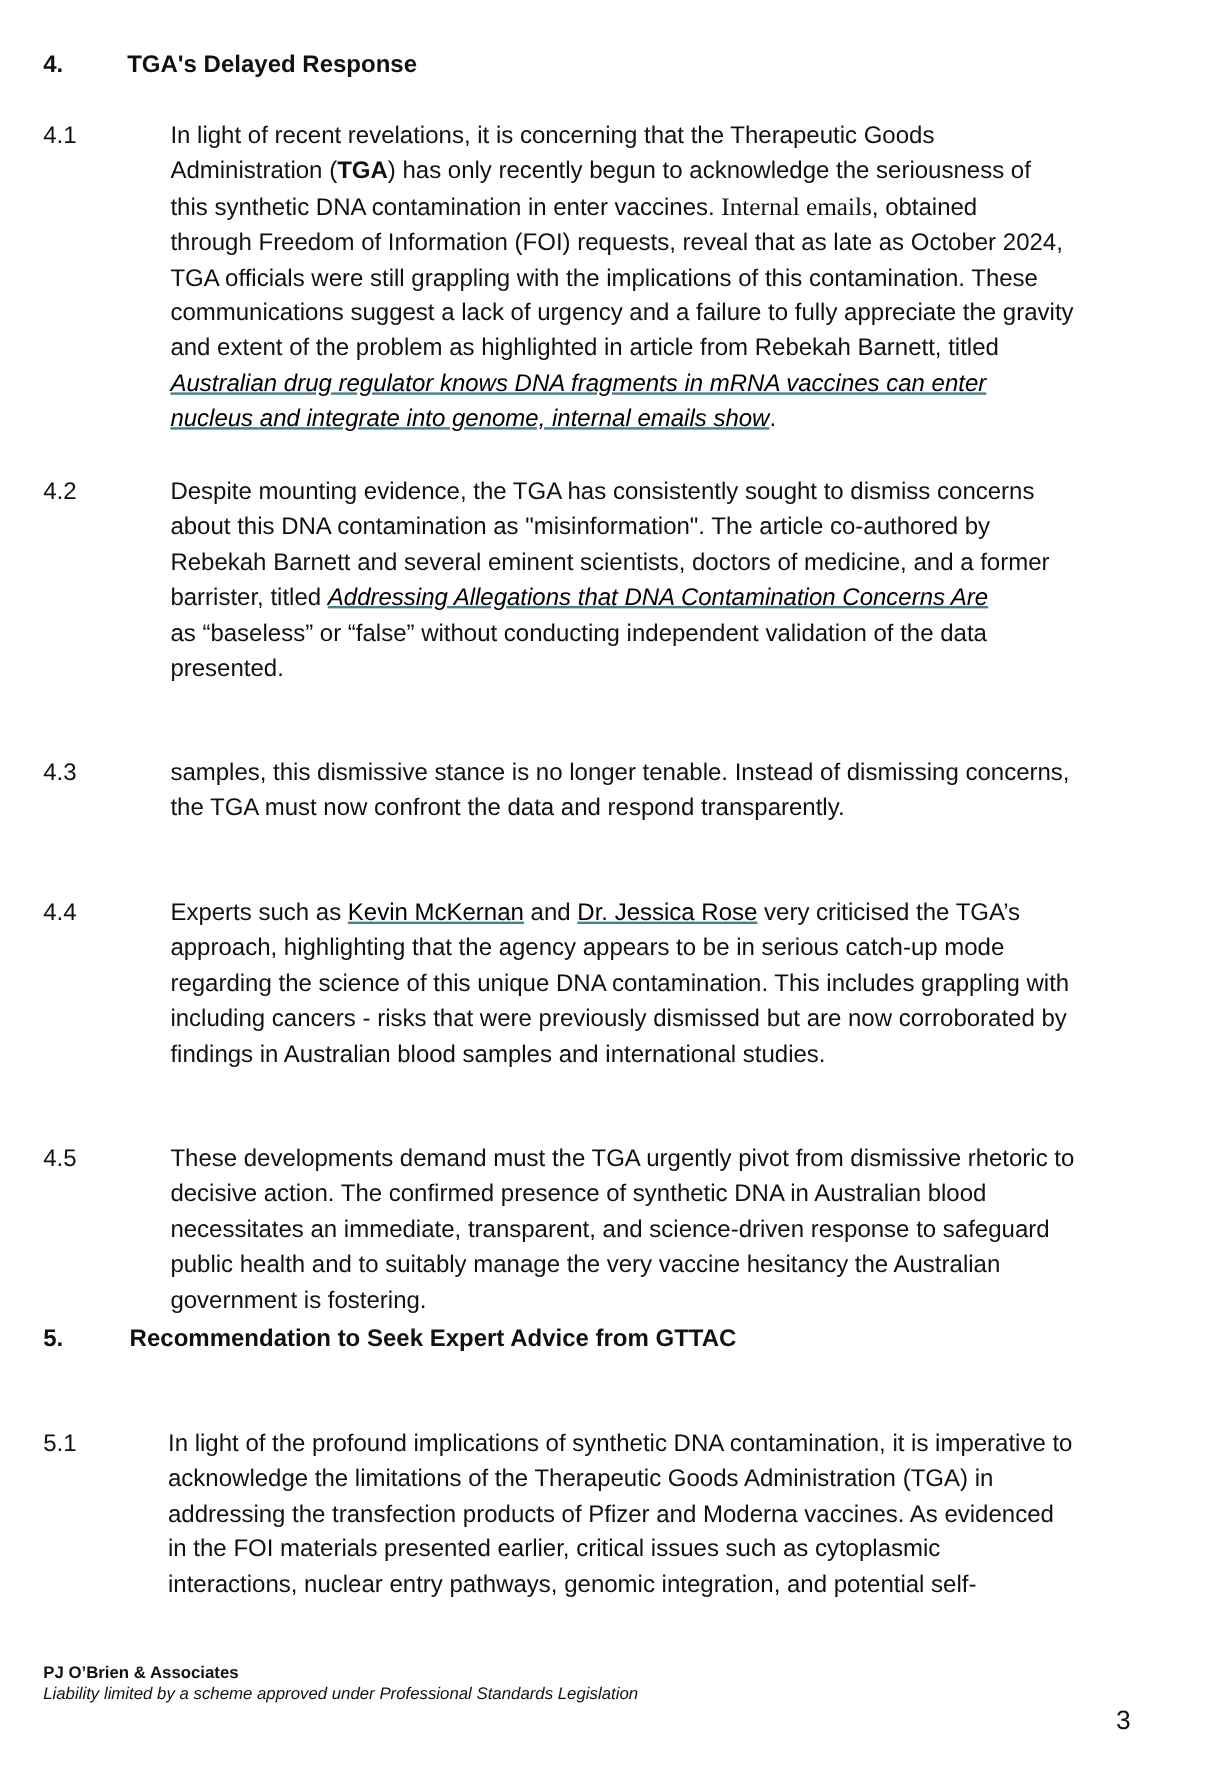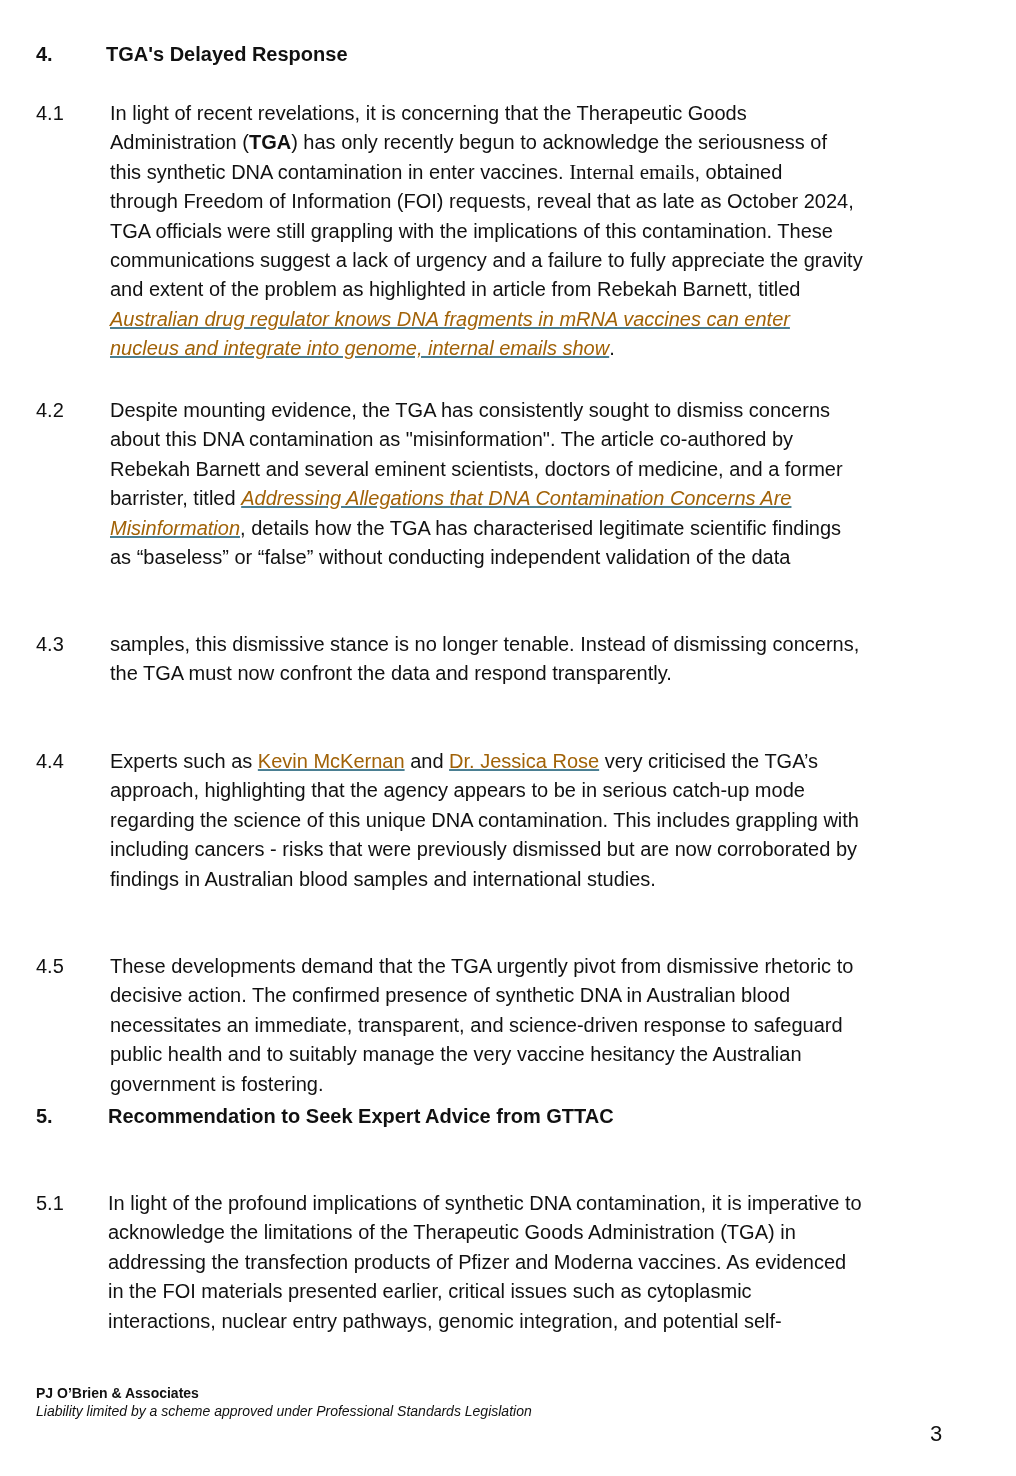--- a/index.html
+++ b/index.html
@@ -11,23 +11,23 @@
   .heading {
     position: absolute; left: 36px; font-weight: bold; font-size: 20px; line-height: 24px;
   }
   .heading .num { position: absolute; left: 0; top: 0; }
   .heading .title { position: absolute; left: 70px; top: 0; white-space: nowrap; }
   .heading.h5 .title { left: 72px; }
   .para { position: absolute; left: 36px; width: 930px; font-size: 20px; line-height: 29.4px; }
   .para .num { position: absolute; left: 0; top: 0; }
   .para .body { position: absolute; left: 74px; top: 0; width: 850px; }
   .para.p51 .body { left: 72px; }
-  .line { display: block; white-space: nowrap; }
+  .line { display: block; white-space: nowrap; margin-left: 32px; }
   .serif { font-family: "Liberation Serif", serif; font-size: 21px; }
-  a.link { color: #a16207; text-decoration: underline; text-decoration-color: #4a7f92; }
+  a.link { color: #000000; text-decoration: underline; text-decoration-color: #4a7f92; }
   a.link.italic { font-style: italic; }
   .footer { position: absolute; left: 36px; top: 1384px; font-size: 14px; line-height: 18px; }
   .footer .firm { font-weight: bold; display: block; }
   .footer .liab { font-style: italic; display: block; text-align: right; }
   .pagenum { position: absolute; left: 930px; top: 1421px; font-size: 22px; }
 </style>
 </head>
 <body>
 
 <div class="page">
@@ -52,22 +52,22 @@
     </div>
   </div>
 
   <div class="para" style="top:396px;">
     <span class="num">4.2</span>
     <div class="body">
       <span class="line">Despite mounting evidence, the TGA has consistently sought to dismiss concerns</span>
       <span class="line">about this DNA contamination as "misinformation". The article co-authored by</span>
       <span class="line">Rebekah Barnett and several eminent scientists, doctors of medicine, and a former</span>
       <span class="line"><span>barrister, titled </span><a class="link italic">Addressing Allegations that DNA Contamination Concerns Are </a></span>
-      <span class="line"><a class="link italic">Misinformation</a><span>, details how the TGA has characterised legitimate scientific findings</span></span>
       <span class="line">as “baseless” or “false” without conducting independent validation of the data</span>
+      <span class="line">presented.</span>
     </div>
   </div>
 
   <div class="para" style="top:630px;">
     <span class="num">4.3</span>
     <div class="body">
       <span class="line">samples, this dismissive stance is no longer tenable. Instead of dismissing concerns,</span>
       <span class="line">the TGA must now confront the data and respond transparently.</span>
     </div>
   </div>
@@ -79,21 +79,21 @@
       <span class="line">approach, highlighting that the agency appears to be in serious catch-up mode</span>
       <span class="line">regarding the science of this unique DNA contamination. This includes grappling with</span>
       <span class="line">including cancers - risks that were previously dismissed but are now corroborated by</span>
       <span class="line">findings in Australian blood samples and international studies.</span>
     </div>
   </div>
 
   <div class="para" style="top:952px;">
     <span class="num">4.5</span>
     <div class="body">
-      <span class="line">These developments demand that the TGA urgently pivot from dismissive rhetoric to</span>
+      <span class="line">These developments demand must the TGA urgently pivot from dismissive rhetoric to</span>
       <span class="line">decisive action. The confirmed presence of synthetic DNA in Australian blood</span>
       <span class="line">necessitates an immediate, transparent, and science-driven response to safeguard</span>
       <span class="line">public health and to suitably manage the very vaccine hesitancy the Australian</span>
       <span class="line">government is fostering.</span>
     </div>
   </div>
 
   <div class="heading h5" style="top:1104px;">
     <span class="num">5.</span>
     <span class="title">Recommendation to Seek Expert Advice from GTTAC</span>

